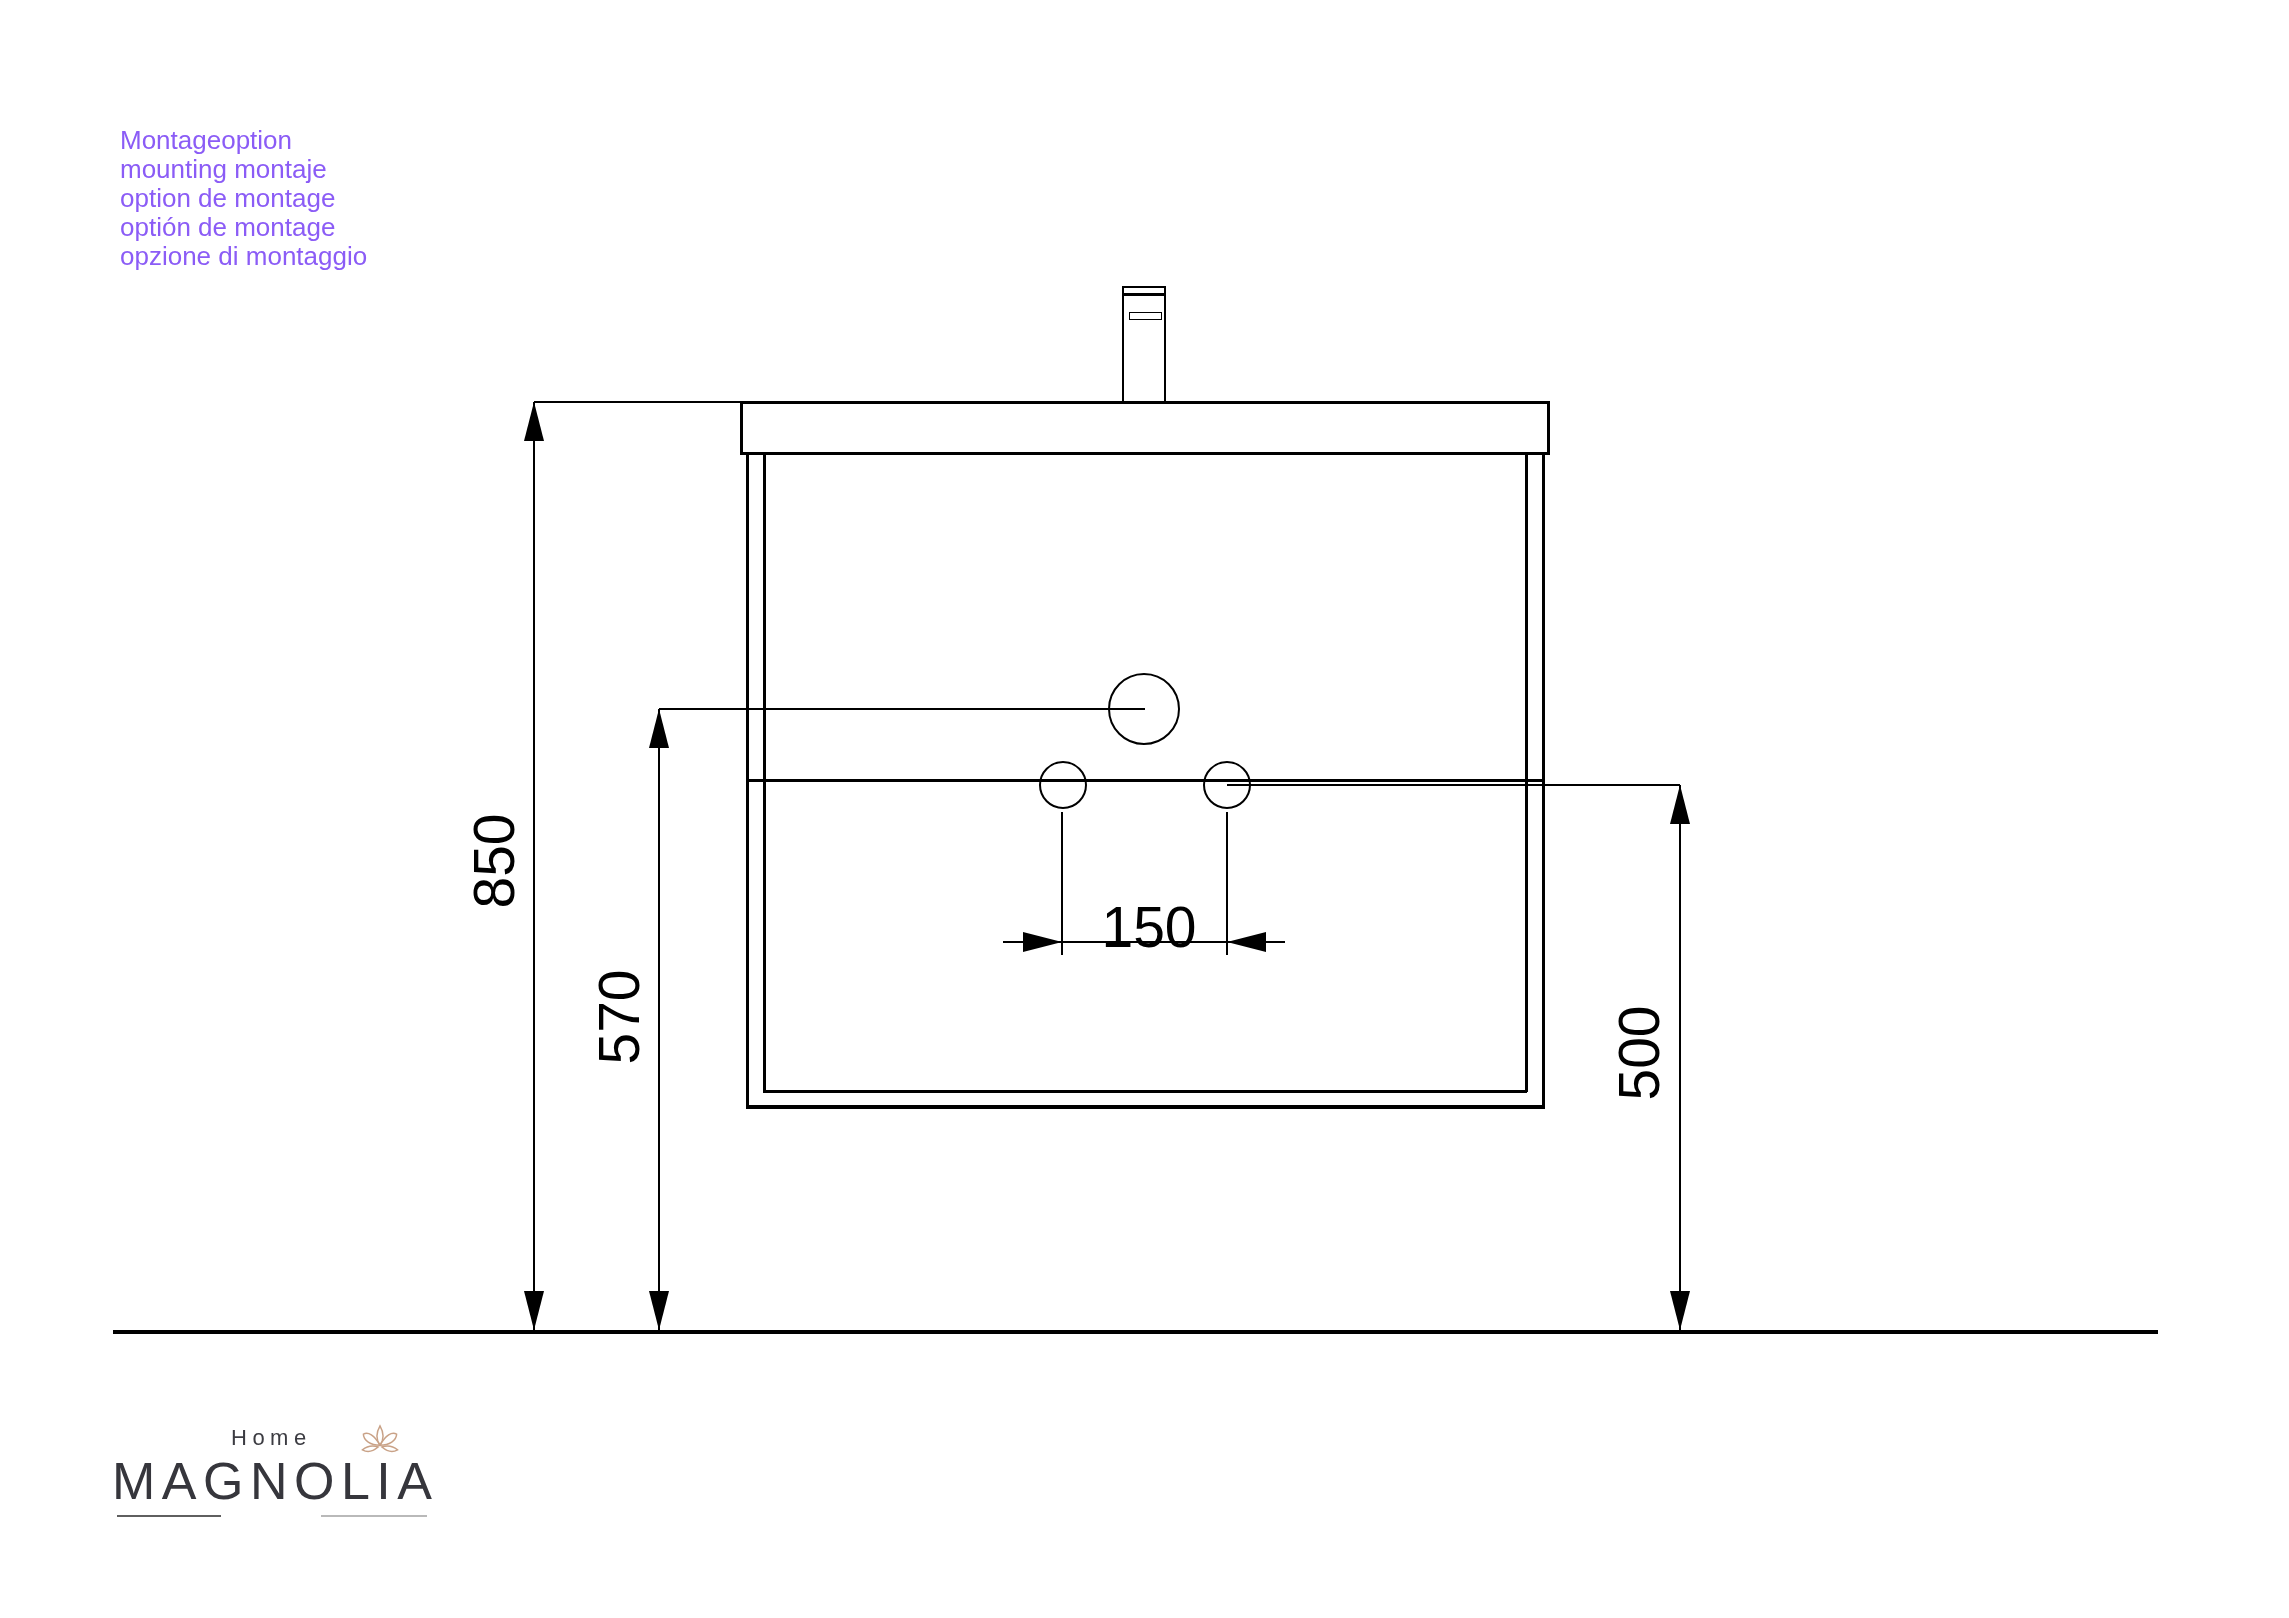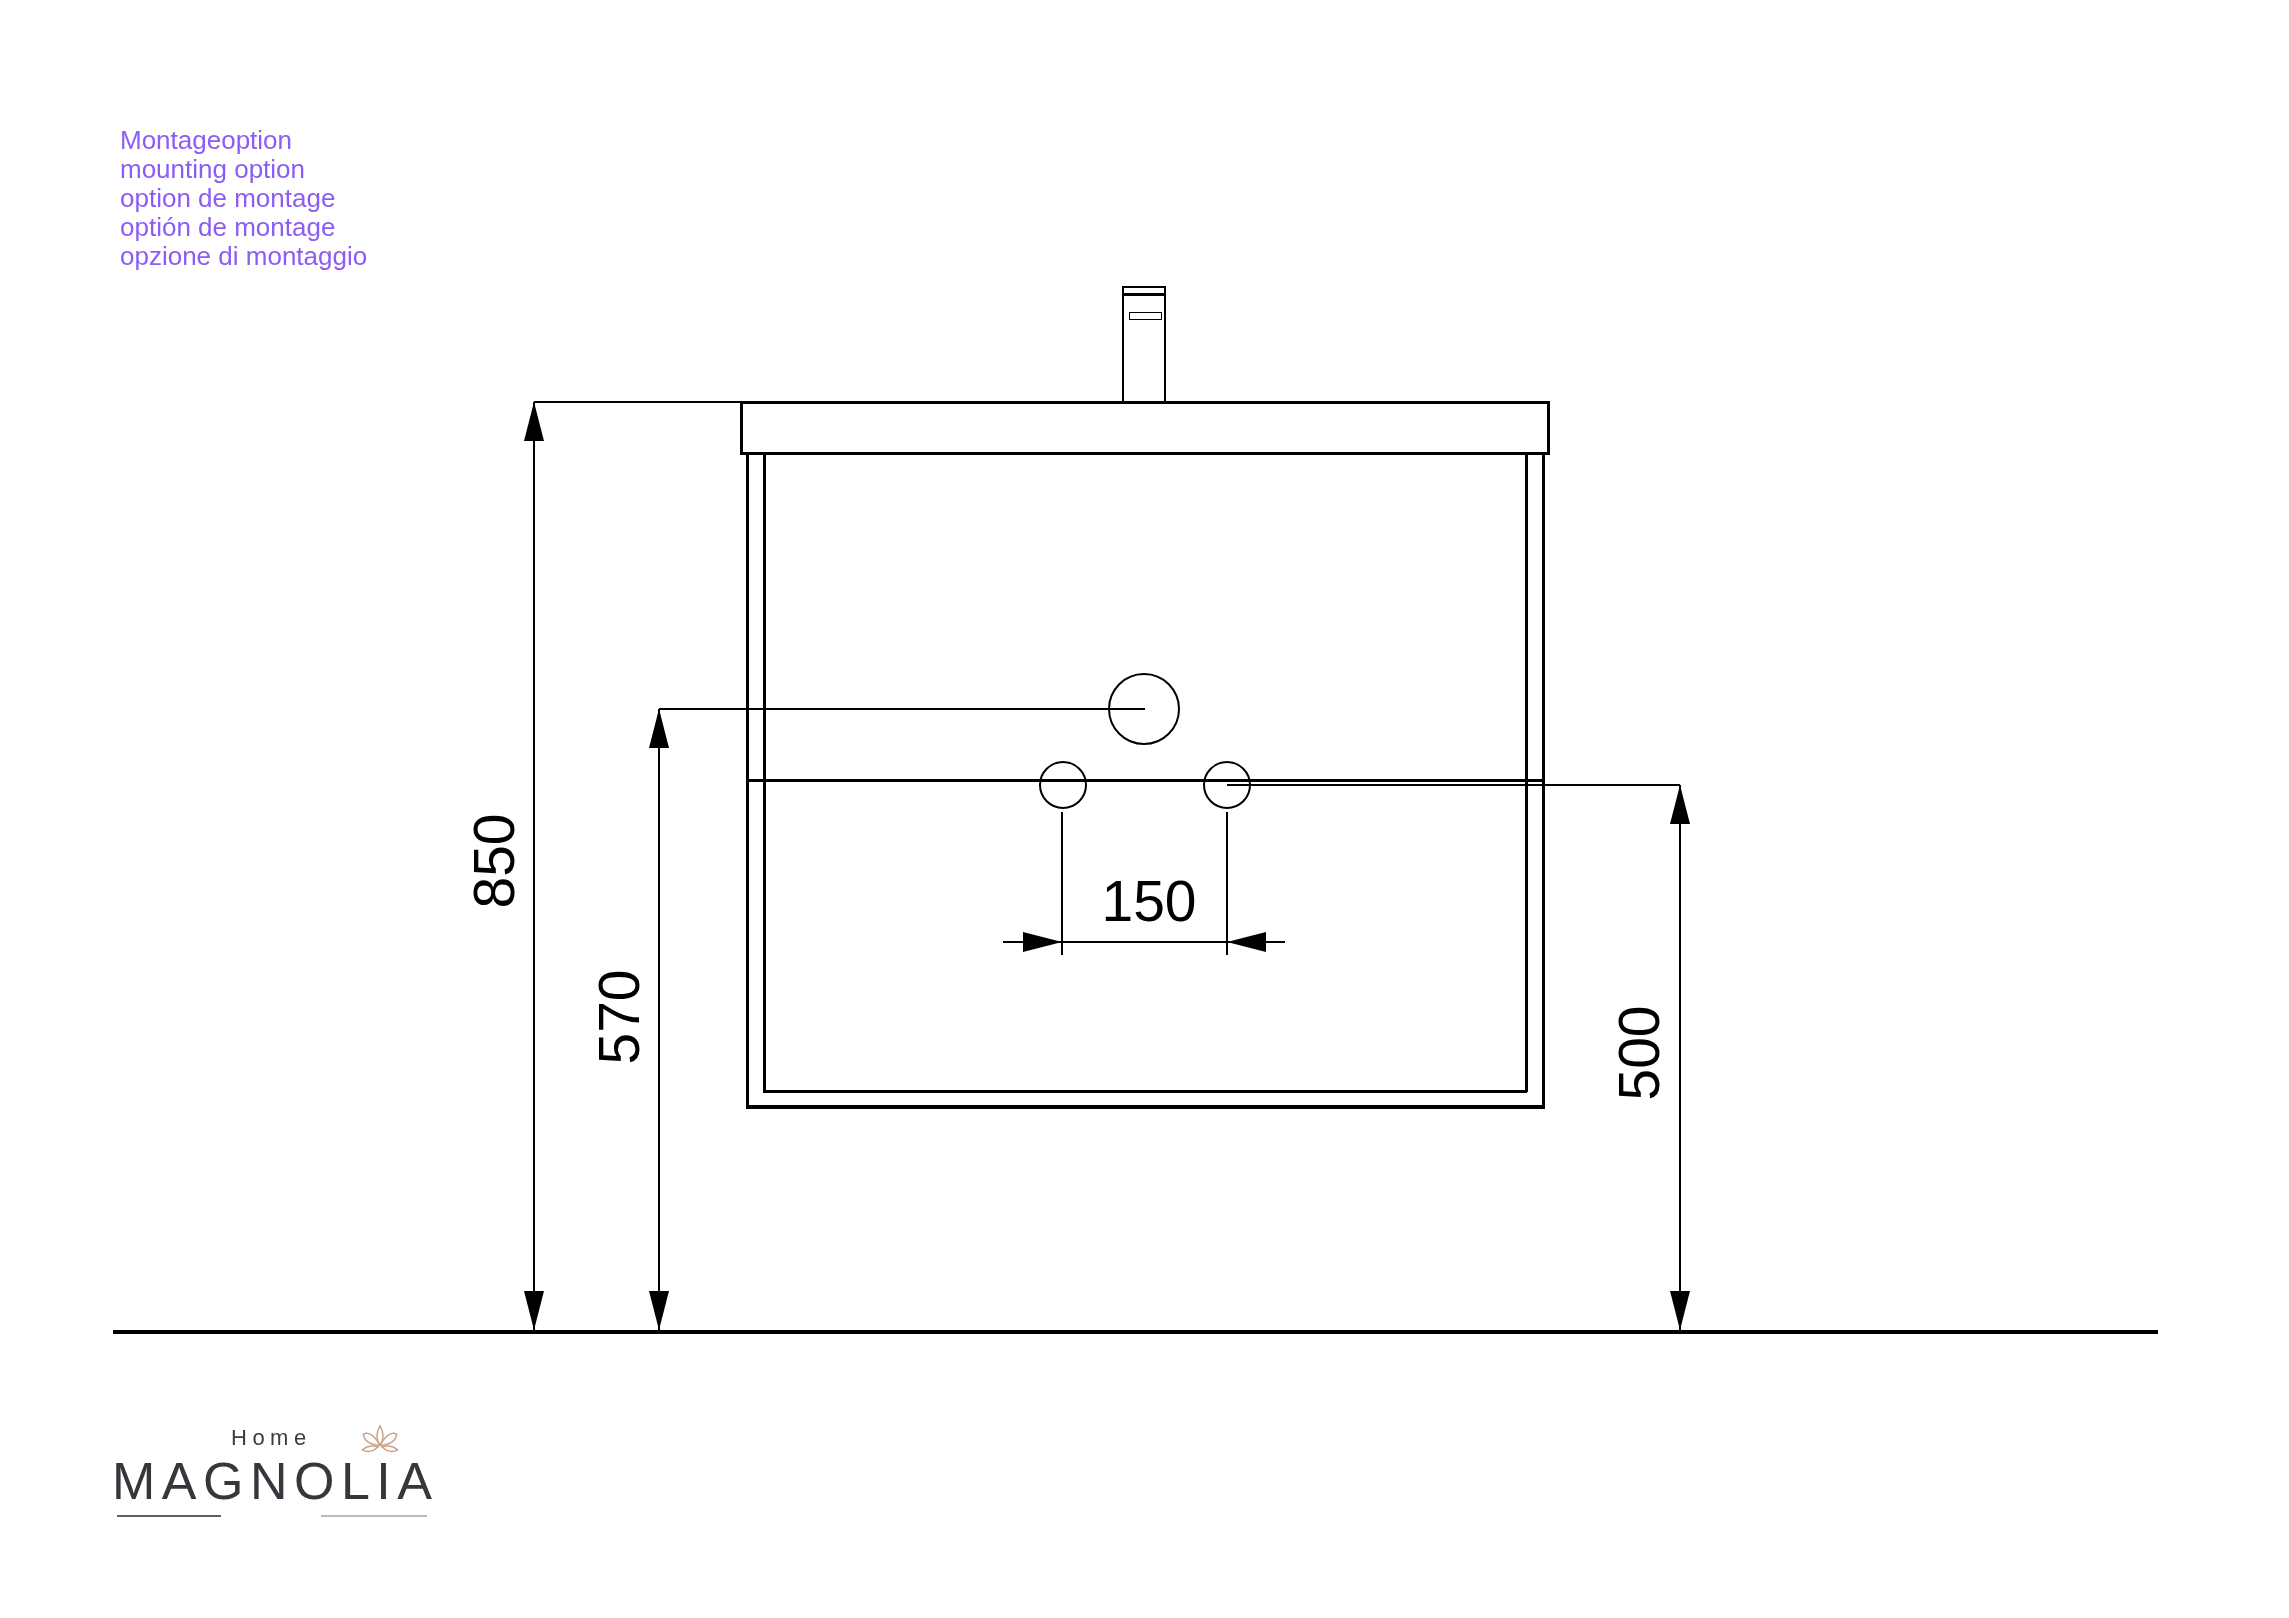--- a/index.html
+++ b/index.html
@@ -31,21 +31,21 @@
   .logo-rule { position:absolute; height:1.8px; }
   .flower { position:absolute; left:356px; top:1423px; }
 </style>
 </head>
 <body>
 
 <div id="canvas">
 
   <div class="notes">
     <div>Montageoption</div>
-    <div>mounting option</div>
+    <div>mounting montaje</div>
     <div>option de montage</div>
     <div>optión de montage</div>
     <div>opzione di montaggio</div>
   </div>
 
   <div class="faucet-body"></div>
   <div class="ln" style="left:1122px; top:293px; width:44px; height:2.8px;"></div>
   <div style="position:absolute; left:1129px; top:312px; width:33px; height:8.3px; border:1.8px solid #000; background:#fff;"></div>
 
   <div class="countertop"></div>
@@ -80,21 +80,21 @@
   <div class="ln" style="left:1227px; top:784px; width:453px; height:1.8px;"></div>
   <div class="arr arr-up" style="left:1670px; top:785px;"></div>
   <div class="arr arr-down" style="left:1670px; top:1291px;"></div>
   <div class="dim-label rot" style="left:1639px; top:1053px;">500</div>
 
   <div class="ln" style="left:1061px; top:812px; width:1.8px; height:143px;"></div>
   <div class="ln" style="left:1226px; top:812px; width:1.8px; height:143px;"></div>
   <div class="ln" style="left:1003px; top:941px; width:282px; height:1.8px;"></div>
   <div class="arr arr-right" style="left:1023px; top:932px;"></div>
   <div class="arr arr-left" style="left:1227px; top:932px;"></div>
-  <div class="dim-label" style="left:1149px; top:901px;">150</div>
+  <div class="dim-label" style="left:1149px; top:927px;">150</div>
 
   <div>
     <svg class="flower" width="48" height="37" viewBox="0 0 52 40">
       <g fill="none" stroke="#c9a287" stroke-width="1.6" stroke-linecap="round">
         <path d="M26 3 C22 10 21 17 26 24 C31 17 30 10 26 3 Z"></path>
         <path d="M26 24 C20 13 13 9 8 12 C8 19 16 24 26 24 Z"></path>
         <path d="M26 24 C32 13 39 9 44 12 C44 19 36 24 26 24 Z"></path>
         <path d="M24 26 C18 31 12 32 7 29 C12 25 18 24 24 26 Z"></path>
         <path d="M28 26 C34 31 40 32 45 29 C40 25 34 24 28 26 Z"></path>
       </g>

